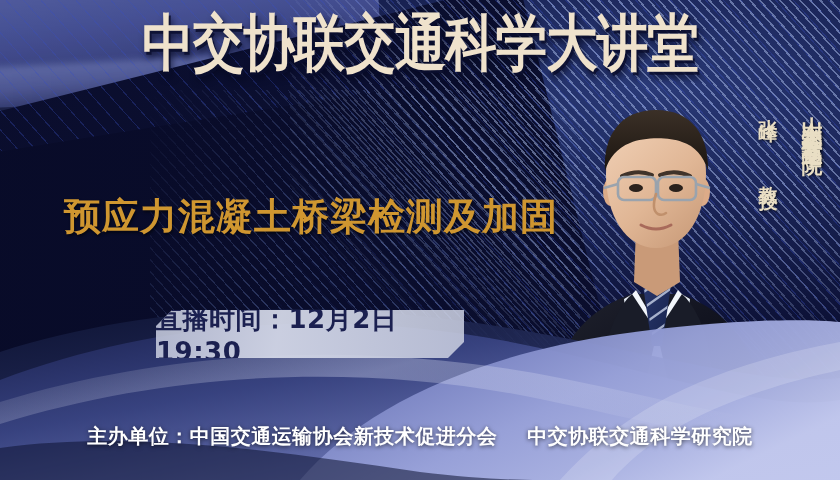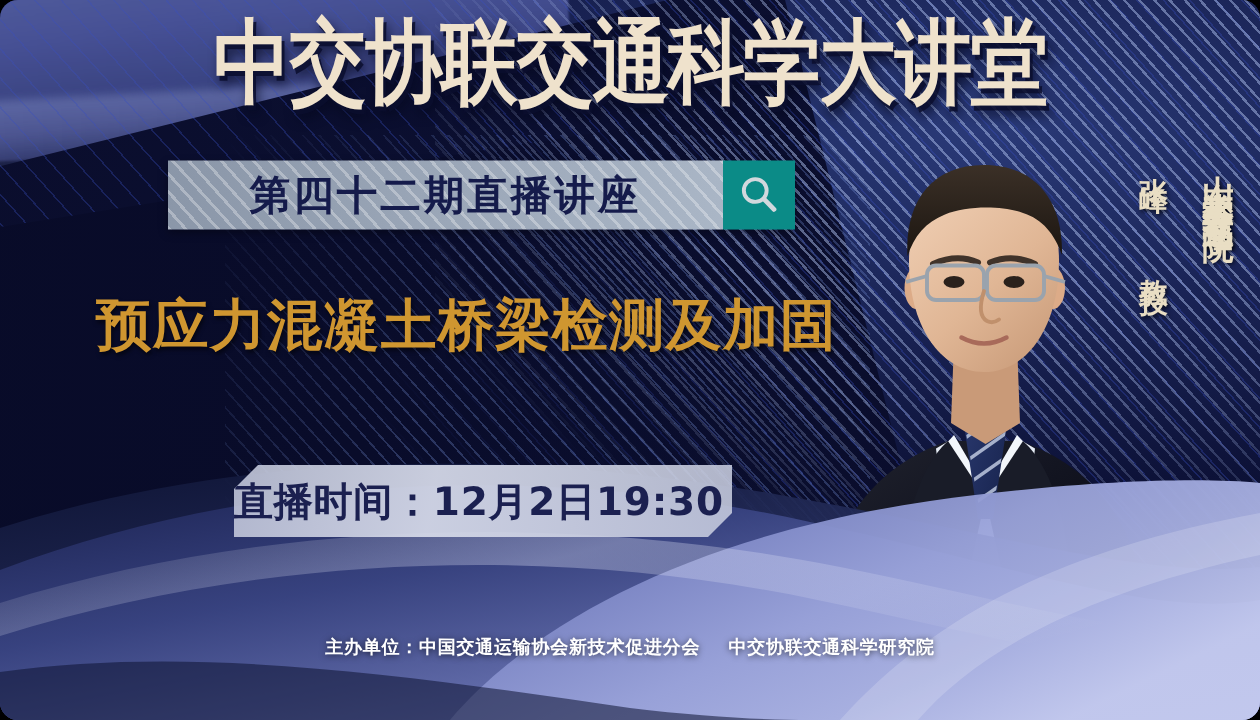--- a/index.html
+++ b/index.html
@@ -5,21 +5,20 @@
   html,body{margin:0;padding:0;background:#000;}
   body{
     font-family:"Liberation Sans","DejaVu Sans",sans-serif;
   }
   #poster{
     position:relative;
     width:840px;height:480px;
     overflow:hidden;
     background:#0f172a;
     user-select:none;
-    border-radius:12px;
   }
 
   
   .bg-base{
     position:absolute;inset:0;
     background:
       radial-gradient(120% 90% at 78% 18%, #2a3a78 0%, #1a2456 28%, #0d1238 55%, #070a26 80%),
       linear-gradient(160deg,#121a4a 0%,#0a0e2e 45%,#070a26 100%);
   }
   
@@ -148,22 +147,22 @@
     color:#cf9630;
     letter-spacing:1px;
     white-space:nowrap;
     font-family:"DejaVu Sans","Liberation Sans",sans-serif;
     text-shadow:1px 2px 3px rgba(0,0,0,.55);
   }
 
   
   .time-pill{
     position:absolute;left:156px;top:310px;
-    width:332px;height:48px;
-    display:flex;align-items:center;justify-content:flex-start;
+    width:308px;height:48px;
+    display:flex;align-items:center;justify-content:center;
     background:linear-gradient(100deg,rgba(196,201,220,.88) 0%,rgba(214,218,233,.93) 40%,rgba(198,203,222,.88) 100%);
     clip-path:polygon(16px 0,100% 0,100% calc(100% - 16px),calc(100% - 16px) 100%,0 100%,0 16px);
     box-shadow:0 2px 8px rgba(0,0,0,.35);
   }
   .time-pill-text{
     font-size:26px;font-weight:bold;color:#1b2050;
     letter-spacing:.5px;
     font-family:"DejaVu Sans","Liberation Sans",sans-serif;
   }
 
@@ -187,21 +186,21 @@
   }
 
   
   .portrait{position:absolute;left:540px;top:96px;width:230px;height:330px;}
   .portrait svg{display:block;}
 
   
   .footer{
     position:absolute;left:0;top:423px;width:840px;
     text-align:center;
-    font-size:12px;font-weight:bold;color:#ffffff;
+    font-size:20px;font-weight:bold;color:#ffffff;
     letter-spacing:.5px;
     font-family:"DejaVu Sans","Liberation Sans",sans-serif;
     text-shadow:0 1px 4px rgba(0,0,0,.65);
     white-space:pre;
   }
 </style>
 </head>
 <body>
 
 <div id="poster">
@@ -342,33 +341,20 @@
       <path d="M0 142 C180 86 380 82 560 118 C690 144 770 170 840 160 L840 182 C760 192 670 166 545 140 C375 104 180 108 0 164 Z" fill="url(#ribHi)" opacity=".6"></path>
 
       <path d="M560 220 C620 154 700 108 840 82 L840 110 C720 136 650 176 612 220 Z" fill="#ffffff" opacity=".18"></path>
 
       <path d="M0 188 C130 170 270 190 420 212 C470 218 510 220 540 220 L0 220 Z" fill="#0d1232" opacity=".55"></path>
     </svg>
   </div>
 
   <div class="main-title">中交协联交通科学大讲堂</div>
 
-  <div class="searchbar">
-    <div class="searchbar-field">
-      <span class="searchbar-text">第四十二期直播讲座</span>
-    </div>
-    <div class="searchbar-btn">
-      <span>
-        <svg width="30" height="30" viewBox="0 0 30 30">
-          <circle cx="12.5" cy="12" r="7.6" fill="none" stroke="#d2d8dd" stroke-width="2.6"></circle>
-          <line x1="18.2" y1="17.6" x2="25" y2="24.6" stroke="#d2d8dd" stroke-width="3.2" stroke-linecap="round"></line>
-        </svg>
-      </span>
-    </div>
-  </div>
 
   <div class="lecture-title">预应力混凝土桥梁检测及加固</div>
 
   <div class="time-pill">
     <span class="time-pill-text">直播时间：12月2日19:30</span>
   </div>
 
   <div class="vtext vtext-org">山东大学齐鲁交通学院</div>
   <div class="vtext vtext-name">张峰  教授</div>
 

